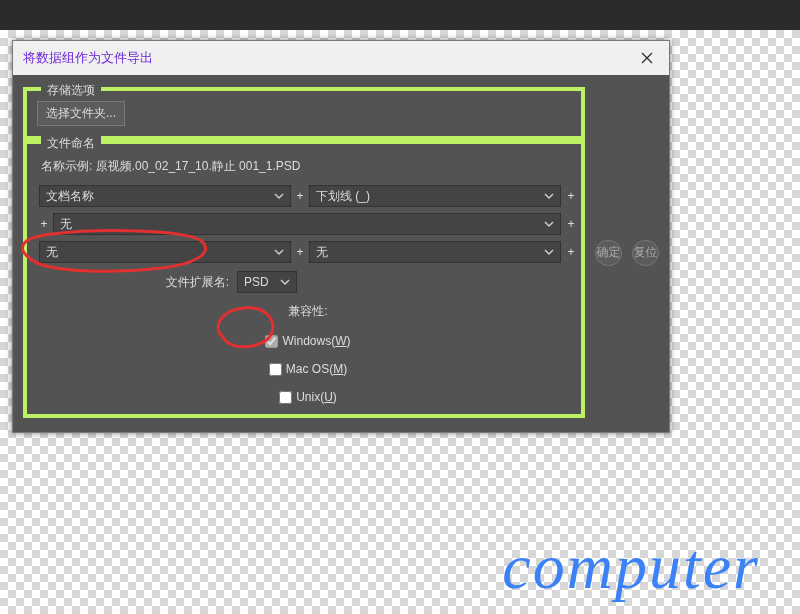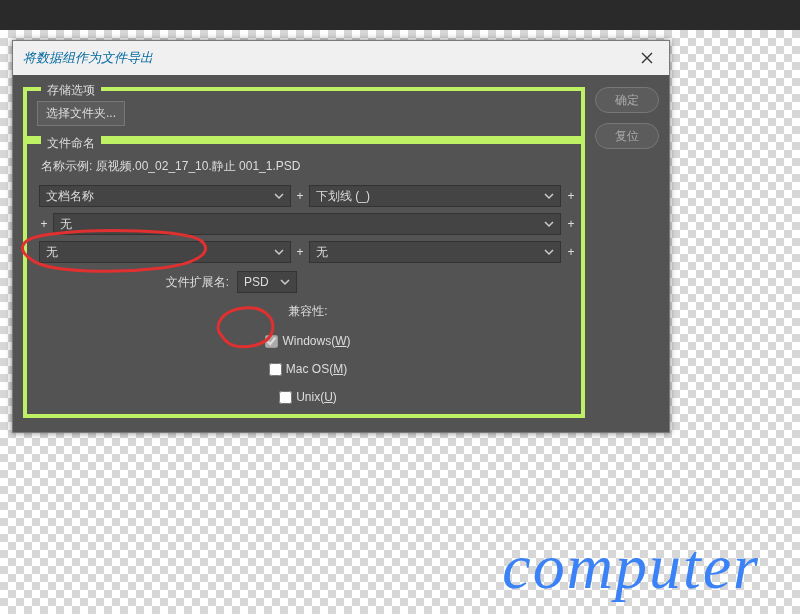--- a/index.html
+++ b/index.html
@@ -19,26 +19,26 @@
     font-family: "Times New Roman", serif; font-style: italic;
     font-size: 64px; color: #3b82f6; letter-spacing: 2px;
   }
   .dialog {
     position: absolute; top: 40px; left: 12px; width: 658px;
     background: #535353; border: 1px solid #7a7a7a;
     box-shadow: 0 0 6px rgba(0,0,0,.5);
   }
   .titlebar {
     height: 34px; background: #f0f0f0; display: flex; align-items: center;
-    padding: 0 10px; justify-content: space-between; color: #0369a1; font-size: 13px; font-style: italic;
+    padding: 0 10px; justify-content: space-between; color: #6d28d9; font-size: 13px;
   }
   .close-x { width: 24px; height: 24px; display: flex; align-items: center; justify-content: center; cursor: pointer; font-size: 16px; }
   .body { display: flex; padding: 12px 10px 14px 10px; gap: 10px; color: #ddd; font-size: 12px; }
   .leftcol { flex: 1; }
-  .rightcol { width: 64px; display: flex; flex-direction: column; gap: 10px; align-items: center; }
+  .rightcol { width: 64px; display: flex; gap: 10px; align-items: center; }
   .fieldset { border: 4px solid #bef264; padding: 10px; position: relative; }
   .fieldset.nopad { padding: 10px 4px 10px 12px; }
   .legend { position: absolute; top: -9px; left: 14px; background: #535353; padding: 0 6px; color: #ddd; font-size: 12px; }
   .btn {
     background: #5c5c5c; border: 1px solid #777; color: #ddd;
     padding: 3px 8px; font-size: 12px; cursor: pointer; display: inline-block;
   }
   .pill {
     background: #5c5c5c; border: 1px solid #777; color: #aaa;
     border-radius: 14px; height: 26px; width: 64px;

